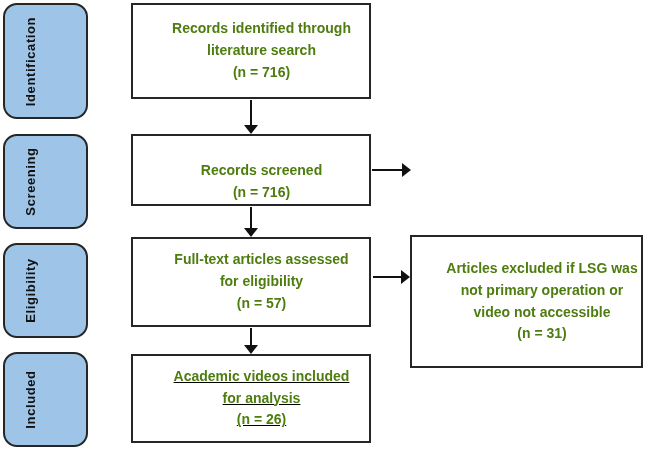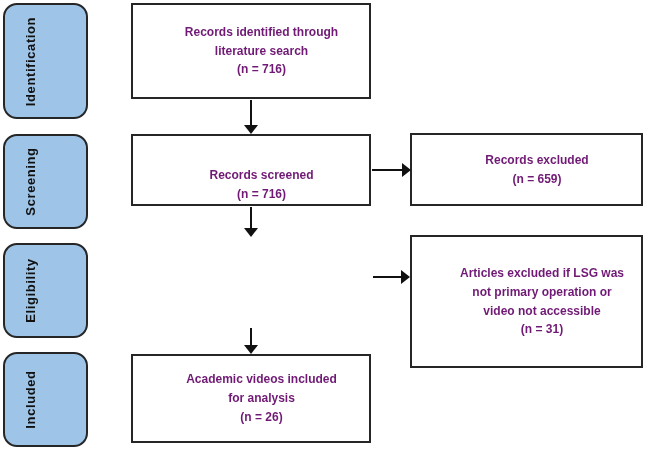--- a/index.html
+++ b/index.html
@@ -47,32 +47,32 @@
     background: #ffffff;
     border: 2px solid #262626;
     display: flex;
     align-items: center;
     justify-content: center;
     text-align: center;
   }
   .box span {
     white-space: pre;
     font-weight: bold;
-    font-size: 12px;
+    font-size: 14px;
     line-height: 1.57;
-    color: #701a75;
+    color: #4d7c0f;
     margin-left: 21px;
   }
   .main-col { left: 131px; width: 240px; }
   .side-col { left: 410px; width: 233px; }
 
   .box-identified { top: 3px;   height: 96px; }
   .box-screened   { top: 134px; height: 72px; align-items: flex-end; }
   .box-fulltext   { top: 237px; height: 90px; }
-  .box-included   { top: 354px; height: 89px; }
+  .box-included   { top: 354px; height: 89px; text-decoration: underline; }
 
   .box-excluded-records  { top: 133px; height: 73px;  }
   .box-excluded-articles { top: 235px; height: 133px; padding-left: 10px; }
 
   
   .varrow {
     position: absolute;
     width: 2px;
     background: #111111;
   }
@@ -127,30 +127,31 @@
 
   <div class="box main-col box-identified">
     <span>Records identified through
 literature search
 (n = 716)</span>
   </div>
   <div class="box main-col box-screened">
     <span>Records screened
 (n = 716)</span>
   </div>
+  <div class="box main-col box-fulltext">
+    <span>Full-text articles assessed
+for eligibility
+(n = 57)</span>
+  </div>
   <div class="box main-col box-included">
     <span>Academic videos included
 for analysis
 (n = 26)</span>
   </div>
 
-  <div class="box side-col box-excluded-records">
-    <span>Records excluded
-(n = 659)</span>
-  </div>
   <div class="box side-col box-excluded-articles">
     <span>Articles excluded if LSG was
 not primary operation or
 video not accessible
 (n = 31)</span>
   </div>
 
   <div class="varrow arrow-v1"></div>
   <div class="varrow arrow-v2"></div>
   <div class="varrow arrow-v3"></div>

